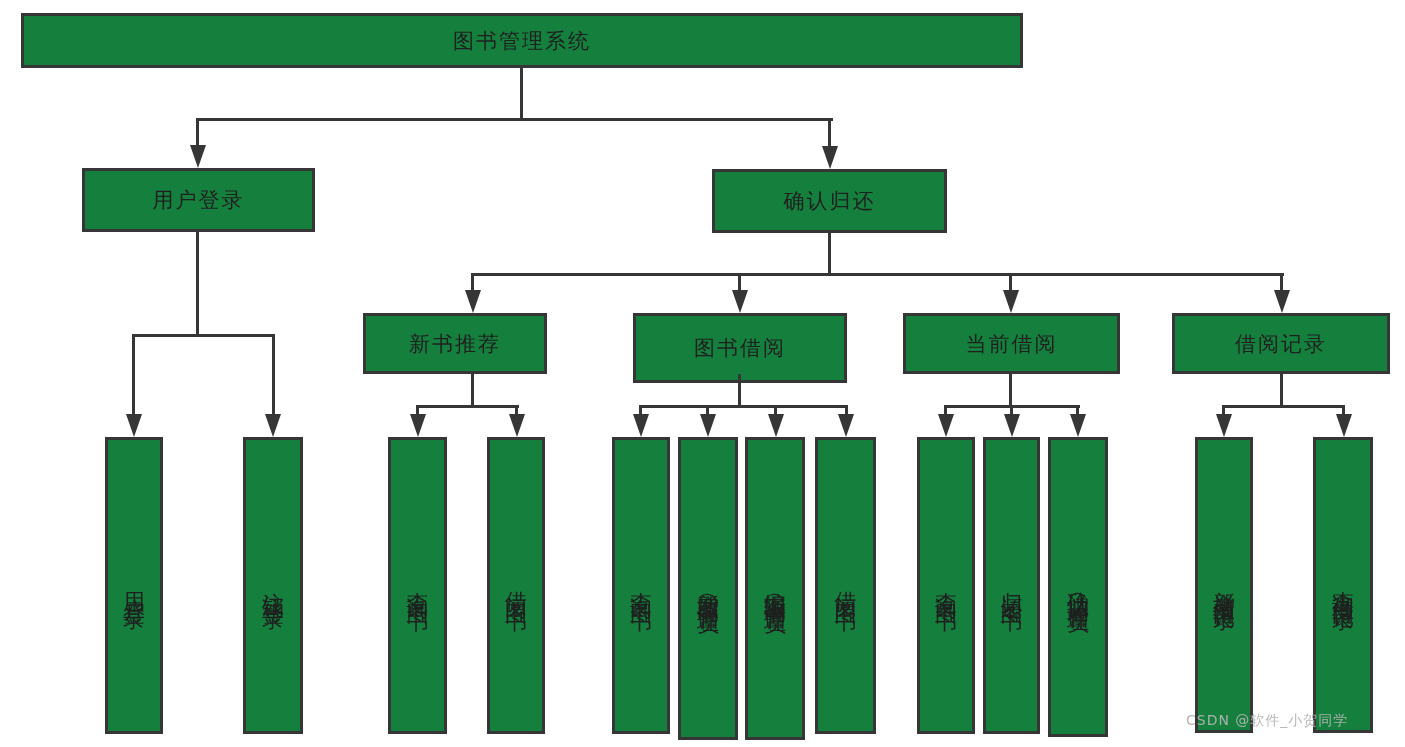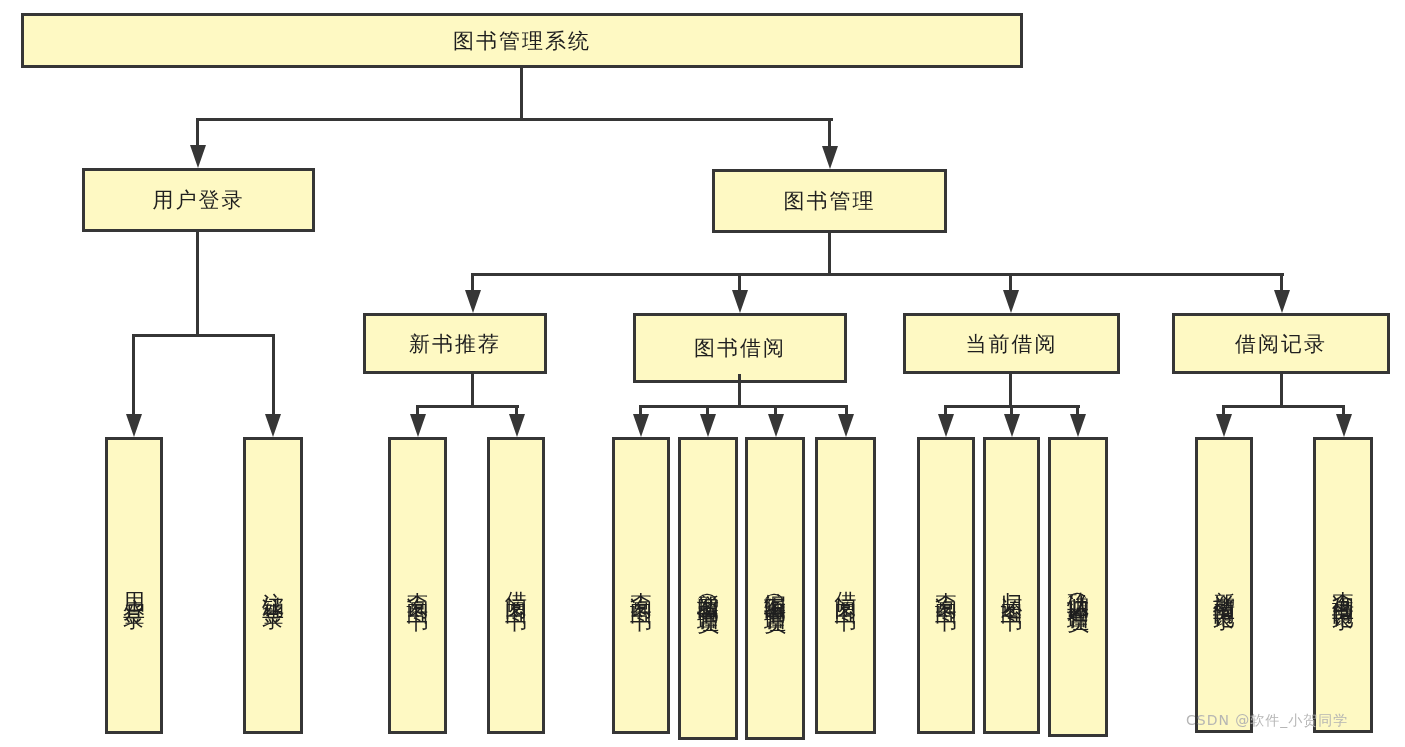--- a/index.html
+++ b/index.html
@@ -9,21 +9,21 @@
     height: 747px;
     background: #ffffff;
     overflow: hidden;
     font-family: "DejaVu Sans", sans-serif;
     color: #1f1f1f;
   }
   .node {
     position: absolute;
     box-sizing: border-box;
     border: 3px solid #363636;
-    background: #fef9c3;
+    background: #15803d;
     display: flex;
     align-items: center;
     justify-content: center;
   }
   .h-label {
     font-size: 21px;
     letter-spacing: 2px;
     color: #1f1f1f;
     white-space: nowrap;
   }
@@ -68,21 +68,21 @@
   <div class="seg" style="left:196px; top:118px; width:637px; height:3px;"></div>
   <div class="seg" style="left:196px; top:118px; width:3px;   height:29px;"></div>
   <div class="arr" style="left:190px; top:145px;"></div>
   <div class="seg" style="left:828px; top:118px; width:3px;   height:30px;"></div>
   <div class="arr" style="left:822px; top:146px;"></div>
 
   <div class="node" style="left:82px; top:168px; width:233px; height:64px;">
     <span class="h-label">用户登录</span>
   </div>
   <div class="node" style="left:712px; top:169px; width:235px; height:64px;">
-    <span class="h-label">图书管理</span>
+    <span class="h-label">确认归还</span>
   </div>
 
   <div class="seg" style="left:196px; top:232px; width:3px;   height:104px;"></div>
   <div class="seg" style="left:132px; top:334px; width:143px; height:3px;"></div>
   <div class="seg" style="left:132px; top:334px; width:3px;   height:82px;"></div>
   <div class="arr" style="left:126px; top:414px;"></div>
   <div class="seg" style="left:272px; top:334px; width:3px;   height:82px;"></div>
   <div class="arr" style="left:265px; top:414px;"></div>
 
   <div class="seg" style="left:828px;  top:233px; width:3px;   height:42px;"></div>

